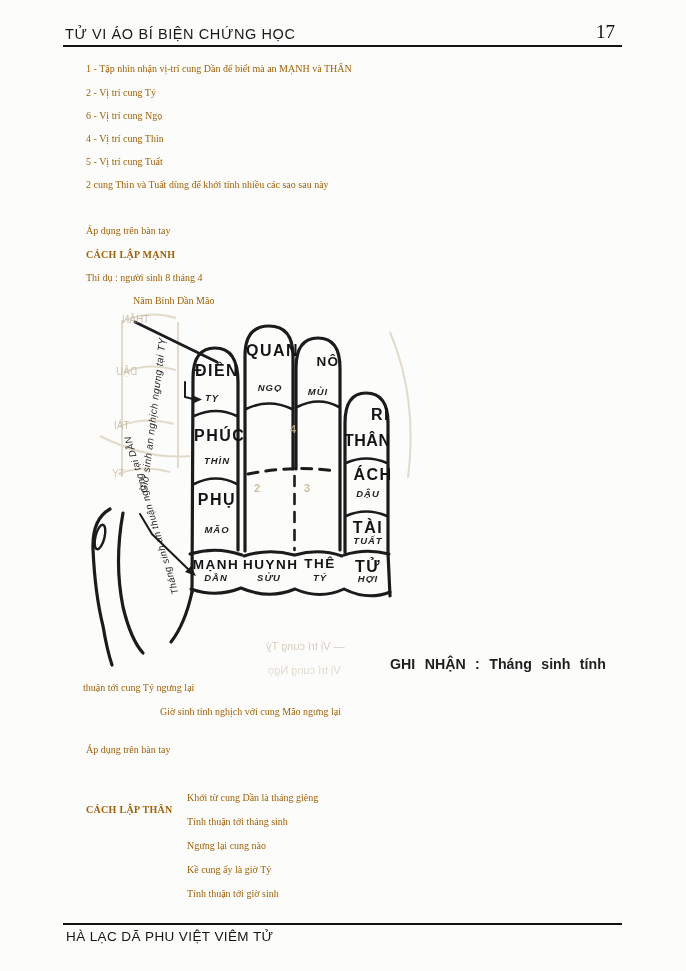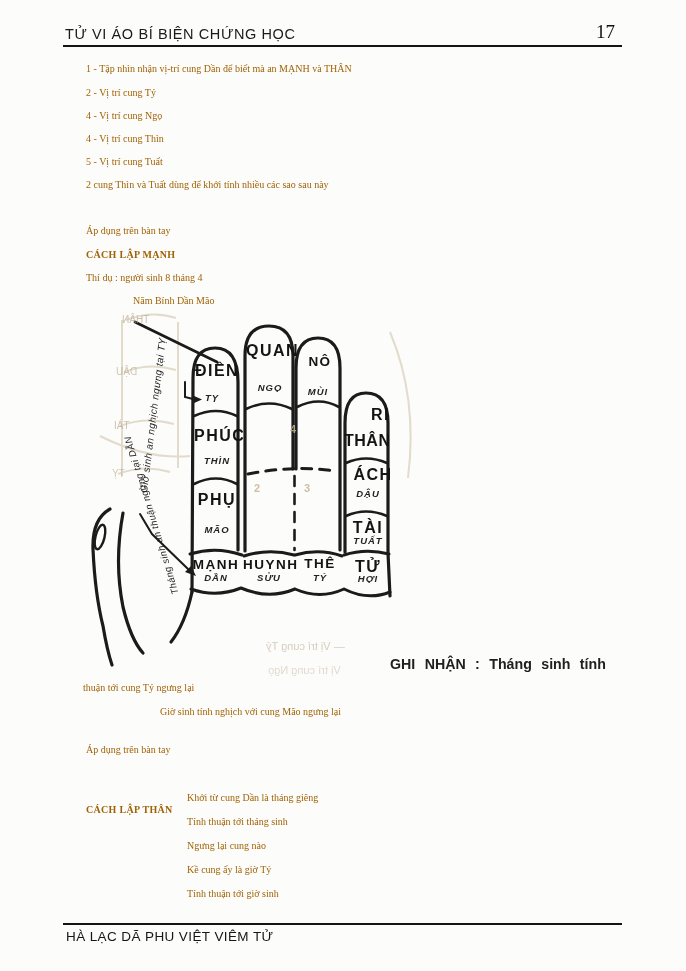--- a/index.html
+++ b/index.html
@@ -33,21 +33,21 @@
 </style>
 </head>
 <body>
 
 <div class="abs h-title">TỬ VI ÁO BÍ BIỆN CHỨNG HỌC</div>
 <div class="abs h-page">17</div>
 <div class="abs rule h-rule"></div>
 
 <div class="abs bl" style="left:86px;top:63px;">1 - Tập nhìn nhận  vị-trí cung Dần để biết mà an MẠNH và THÂN</div>
 <div class="abs bl" style="left:86px;top:87px;">2 - Vị trí cung Tý</div>
-<div class="abs bl" style="left:86px;top:110px;">4 - Vị trí cung Ngọ</div>
+<div class="abs bl" style="left:86px;top:110px;">6 - Vị trí cung Ngọ</div>
 <div class="abs bl" style="left:86px;top:133px;">4 - Vị trí cung Thìn</div>
 <div class="abs bl" style="left:86px;top:156px;">5 - Vị trí cung Tuất</div>
 <div class="abs bl" style="left:86px;top:179px;">2 cung Thìn và Tuất dùng để khởi tính nhiều các sao sau này</div>
 
 <div class="abs bl" style="left:86px;top:225px;">Áp dụng trên bàn tay</div>
 <div class="abs bl bold" style="left:86px;top:249px;">CÁCH LẬP MẠNH</div>
 <div class="abs bl" style="left:86px;top:272px;">Thí dụ : người sinh 8 tháng 4</div>
 <div class="abs bl" style="left:133px;top:295px;">Năm Bính Dần Mão</div>
 
 <div id="diagram" class="abs">
@@ -117,21 +117,21 @@
   <div class="palace" style="left:106px;top:54px;width:46px;">ĐIỀN</div>
   <div class="branch" style="left:104px;top:84px;width:40px;">TỴ</div>
   <div class="palace" style="left:106px;top:119px;width:46px;">PHÚC</div>
   <div class="branch" style="left:106px;top:147px;width:46px;">THÌN</div>
   <div class="palace" style="left:106px;top:183px;width:46px;">PHỤ</div>
   <div class="branch" style="left:106px;top:216px;width:46px;">MÃO</div>
 
   <div class="palace" style="left:158px;top:34px;width:48px;">QUAN</div>
   <div class="branch" style="left:158px;top:74px;width:48px;">NGỌ</div>
 
-  <div class="palace big" style="left:210px;top:46px;width:44px;">NÔ</div>
+  <div class="palace big" style="left:210px;top:46px;width:44px;padding-left:8px;">NÔ</div>
   <div class="branch" style="left:210px;top:78px;width:40px;">MÙI</div>
 
   <div class="palace" style="left:258px;top:98px;width:44px;text-align:right;">RI</div>
   <div class="palace" style="left:256px;top:124px;width:46px;letter-spacing:.5px;">THÂN</div>
   <div class="palace" style="left:258px;top:158px;width:54px;">ÁCH</div>
   <div class="branch" style="left:258px;top:180px;width:44px;">DẬU</div>
   <div class="palace" style="left:258px;top:211px;width:44px;">TÀI</div>
   <div class="branch" style="left:258px;top:227px;width:44px;">TUẤT</div>
   <div class="palace" style="left:258px;top:250px;width:44px;">TỬ</div>
   <div class="branch" style="left:258px;top:265px;width:44px;">HỢI</div>

